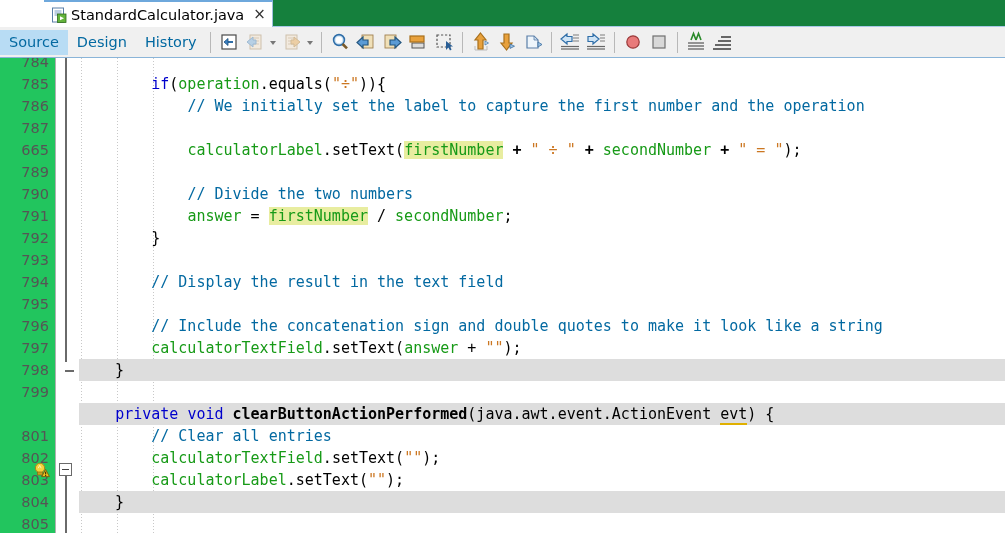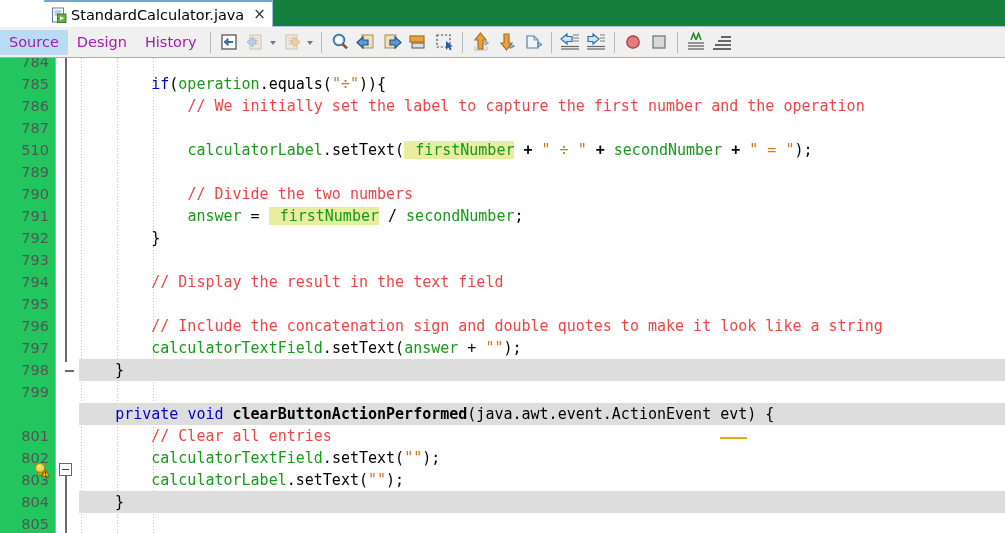--- a/index.html
+++ b/index.html
@@ -39,21 +39,21 @@
   
   #toolbar {
     position: absolute; left: 0; top: 27px; width: 1005px; height: 31px;
     background: #f0f0f0;
     border-bottom: 1px solid #8ab4d8;
     display: flex; align-items: center;
   }
   .view-tab {
     height: 25px; margin: 0; padding: 8px 9px;
     display: flex; align-items: center;
-    font-size: 14.5px; color: #a21caf; cursor: default;
+    font-size: 14.5px; color: #0369a1; cursor: default;
     font-family: "DejaVu Sans", sans-serif;
   }
   .view-tab.sel { background: #b8dcf4; }
   .tb-sep {
     width: 1px; height: 21px; background: #b8b8b8; margin: 0 5px;
     flex: none;
   }
   .tb-btn {
     width: 24px; height: 24px; margin: 0 1px; flex: none;
     position: relative; cursor: default;
@@ -99,29 +99,29 @@
     font-family: "DejaVu Sans Mono", monospace;
     font-size: 15px;
     white-space: pre;
     color: #000000;
   }
   .rowbg {
     position: absolute; left: 0; width: 926px; height: 22px; background: #dddddd;
   }
   
   .kw   { color: #0000cc; }
-  .cmt  { color: #ef4444; }
+  .cmt  { color: #0369a1; }
   .str  { color: #cc7722; }
   .id   { color: #179a17; }
   .mth  { color: #000000; }
   .bold { font-weight: bold; }
-  .mark { background: #e8eda0; padding-left: 11px; }
+  .mark { background: #e8eda0; }
   .warnu {
     border-bottom: 2px solid #e0b000;
-    padding-bottom: 14px;
+    padding-bottom: 0px;
   }
 
   
   .iguide {
     position: absolute; width: 1px; top: 0; height: 475px;
     background: repeating-linear-gradient(to bottom, #c8c8c8 0 1px, transparent 1px 3px);
   }
   
   .foldline { position: absolute; background: #6a6a6a; }
   .foldbox {
@@ -314,21 +314,21 @@
     </svg>
   </div>
 </div>
 
 <div id="editor">
   <div id="gutter">
       <div class="ln" style="top: -7px;">784</div>
       <div class="ln" style="top: 15px;">785</div>
       <div class="ln" style="top: 37px;">786</div>
       <div class="ln" style="top: 59px;">787</div>
-      <div class="ln" style="top: 81px;">510</div>
+      <div class="ln" style="top: 81px;">665</div>
       <div class="ln" style="top: 103px;">789</div>
       <div class="ln" style="top: 125px;">790</div>
       <div class="ln" style="top: 147px;">791</div>
       <div class="ln" style="top: 169px;">792</div>
       <div class="ln" style="top: 191px;">793</div>
       <div class="ln" style="top: 213px; margin-left: 10px;">794</div>
       <div class="ln" style="top: 235px;">795</div>
       <div class="ln" style="top: 257px;">796</div>
       <div class="ln" style="top: 279px;">797</div>
       <div class="ln" style="top: 301px;">798</div>

